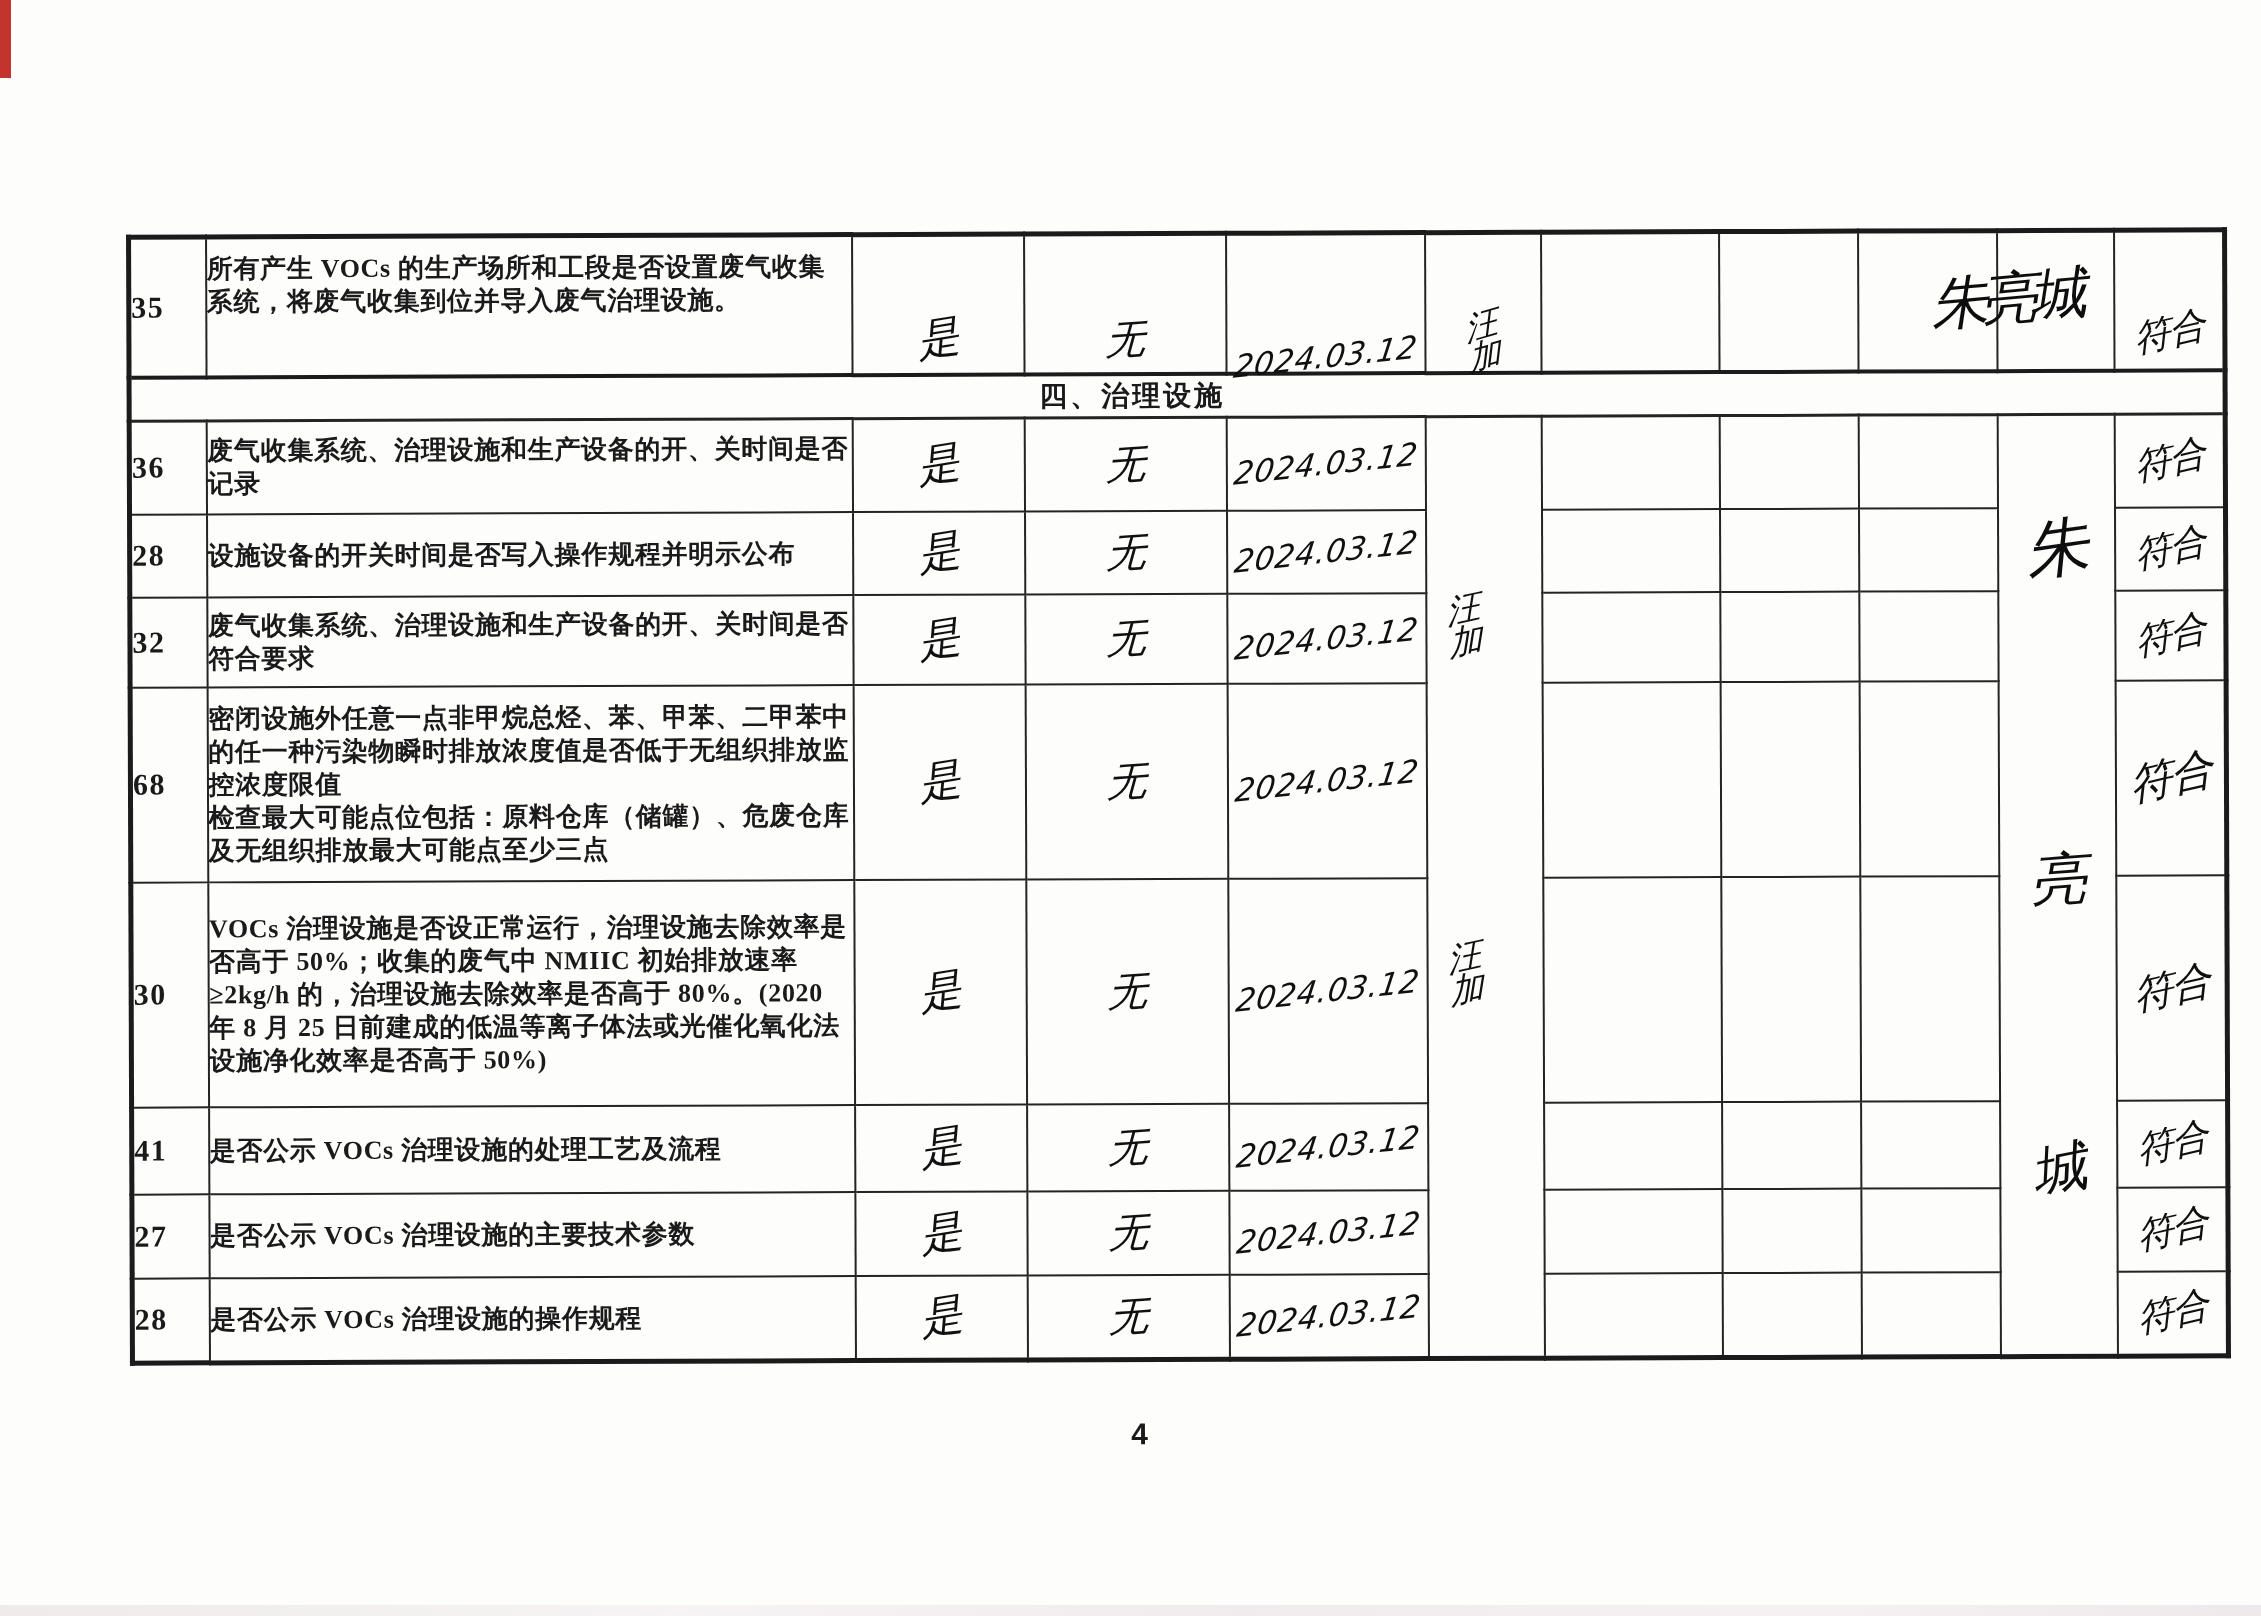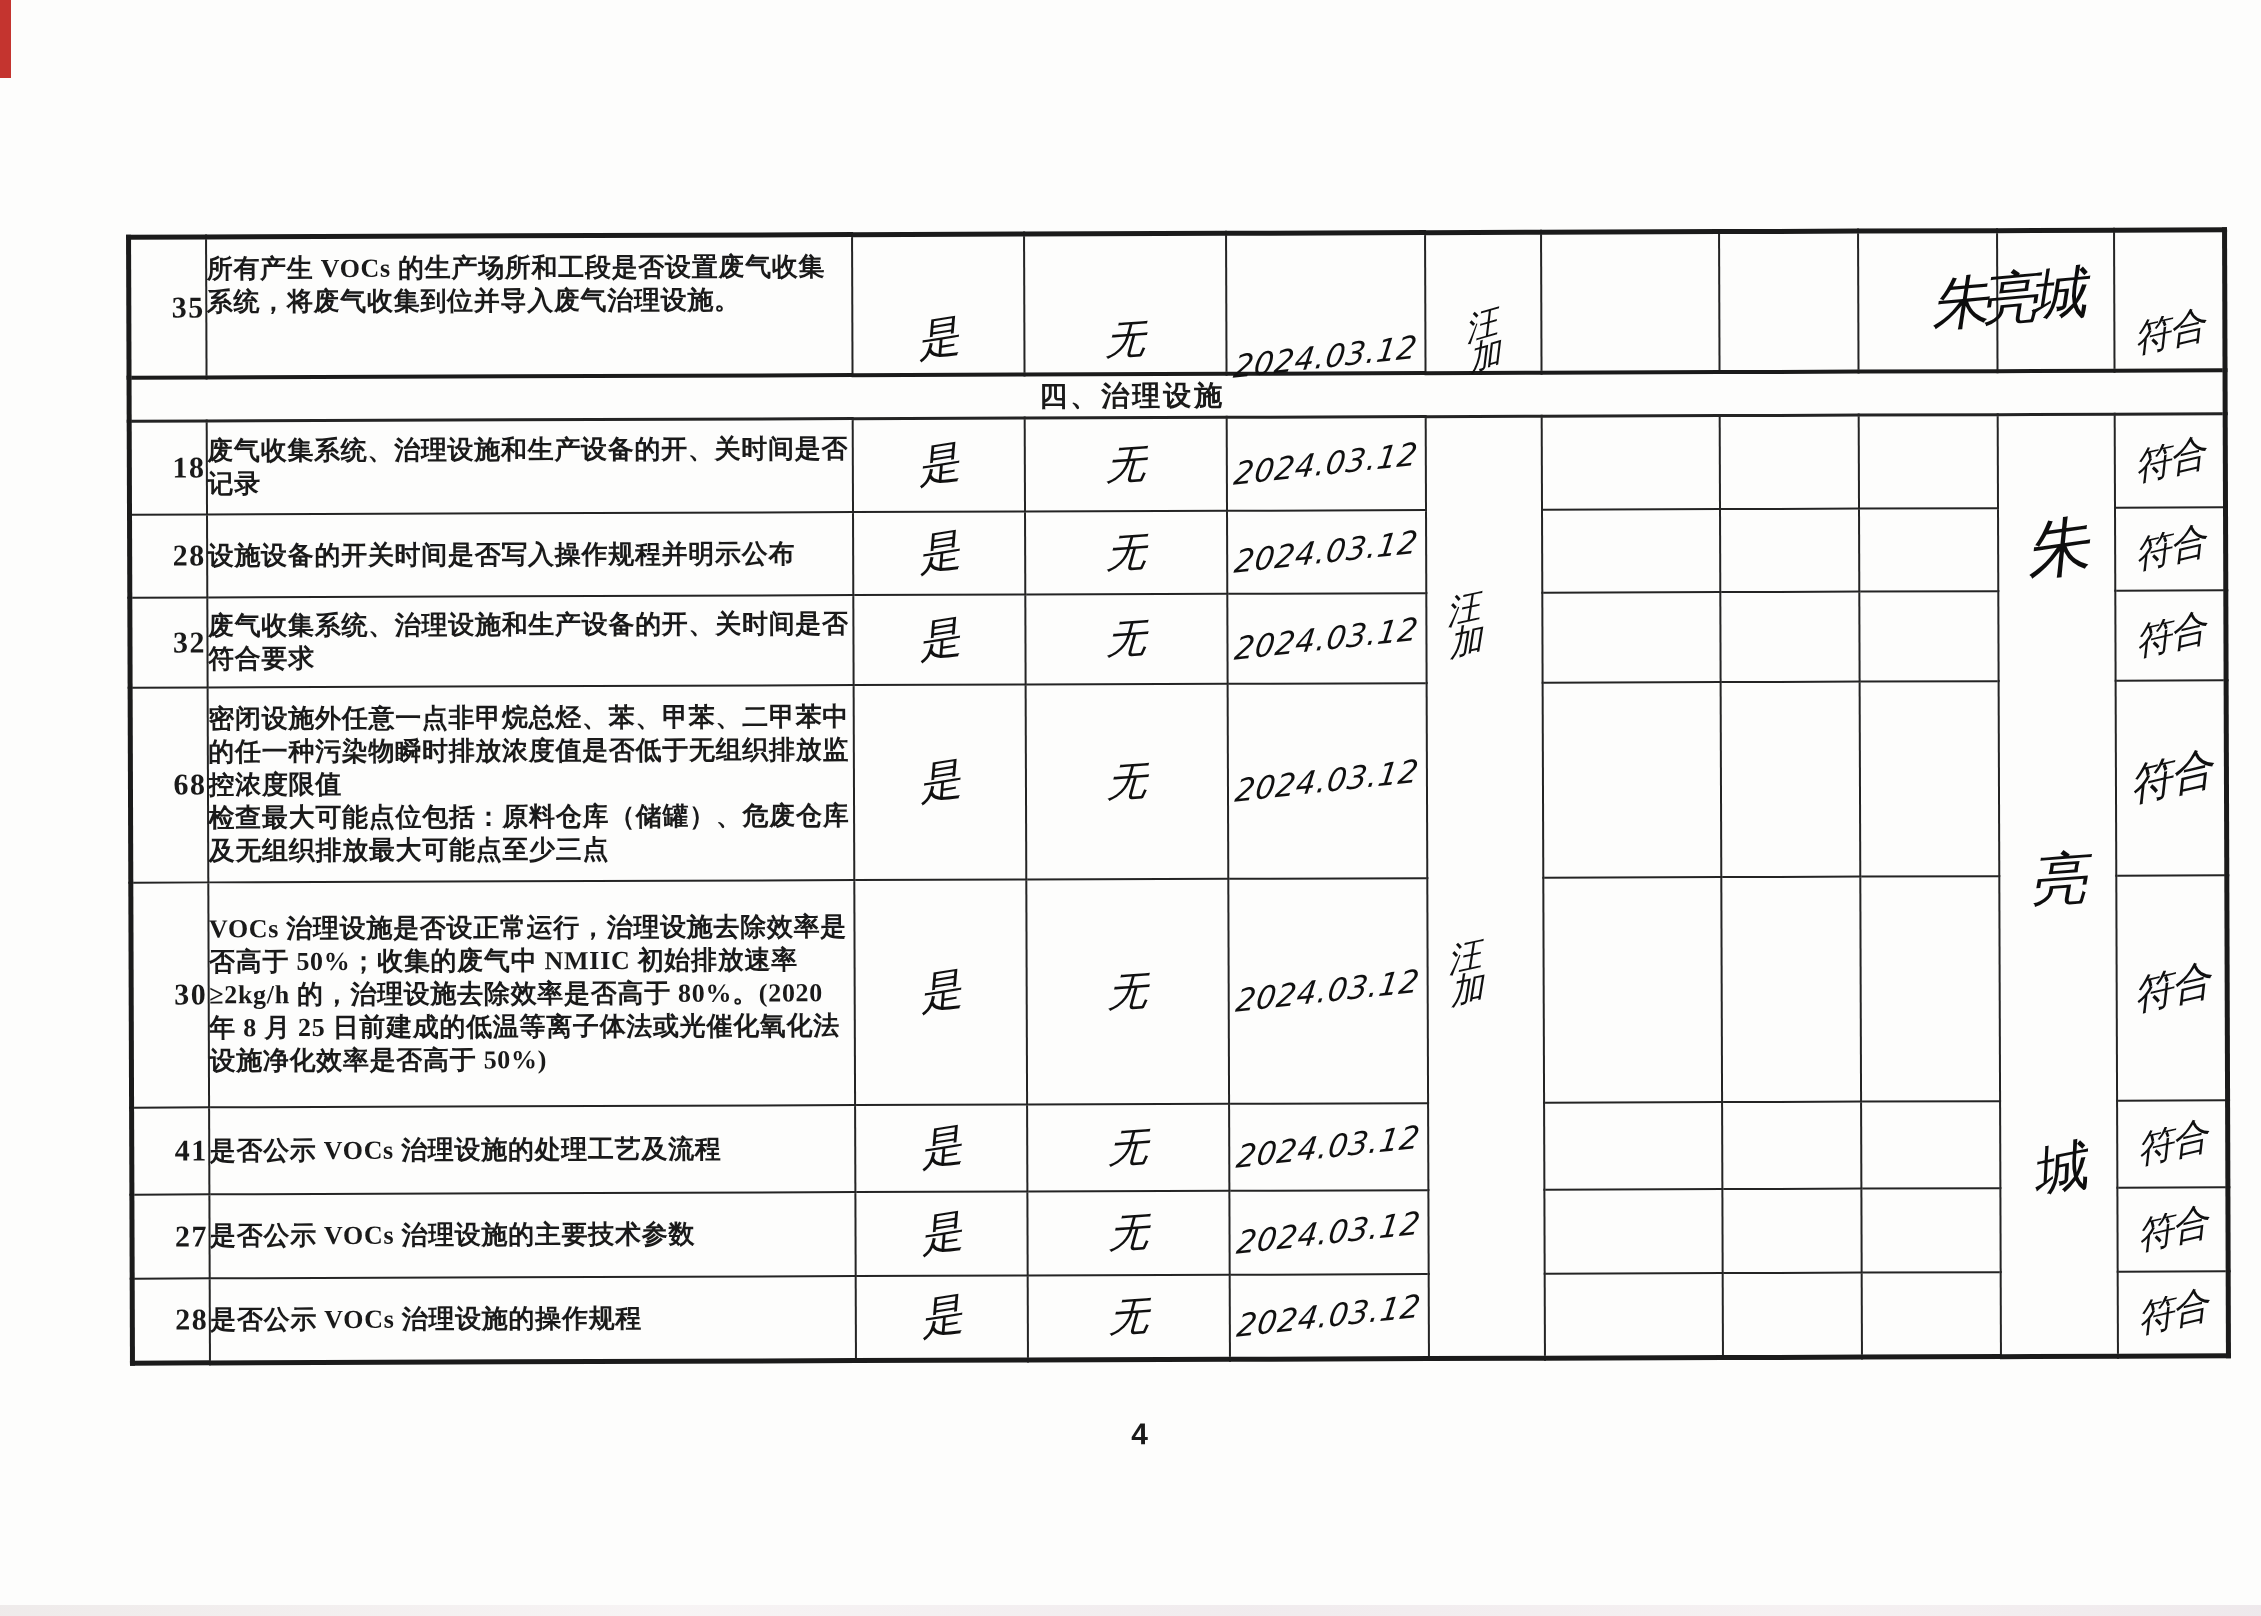--- a/index.html
+++ b/index.html
@@ -31,21 +31,21 @@
     table-layout:fixed;
     border:5.2px solid #1b1b1b;
     background:transparent;
   }
   table.checklist td{
     border:2.2px solid #242424;
     vertical-align:middle;
     padding:0;
   }
   td.num{
-    text-align:right;
+    text-align:left;
     font-size:30px;
     font-weight:bold;
     letter-spacing:1.5px;
   }
   td.desc{
     font-size:26px;
     line-height:33px;
     padding:7.5px 12px 7.5px 16.4px;
     white-space:pre-line;
     letter-spacing:0.7px;
@@ -157,21 +157,21 @@
         <td></td>
         <td></td>
         <td class="hw-cell"><span class="hw hw-result">符合</span></td>
       </tr>
 
       <tr class="section-row" style="height:44px">
         <td colspan="11"><span class="section-label">四、治理设施</span></td>
       </tr>
 
       <tr style="height:93px">
-        <td class="num">18</td>
+        <td class="num">36</td>
         <td class="desc">废气收集系统、治理设施和生产设备的开、关时间是否记录</td>
         <td class="hw-cell"><span class="hw hw-yes">是</span></td>
         <td class="hw-cell"><span class="hw hw-none">无</span></td>
         <td class="hw-cell"><span class="hw hw-date">2024.03.12</span></td>
         <td class="reviewer-merged" rowspan="8">
           <div class="stamp s1">汪
 加</div>
           <div class="stamp s2">汪
 加</div>
         </td>

